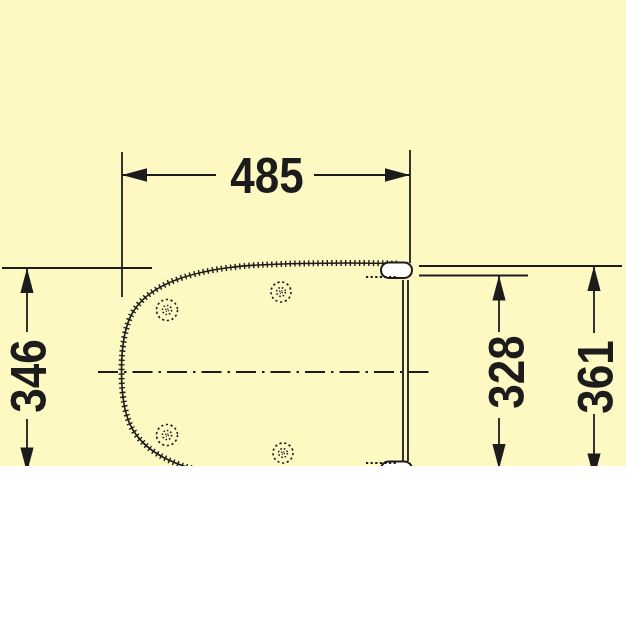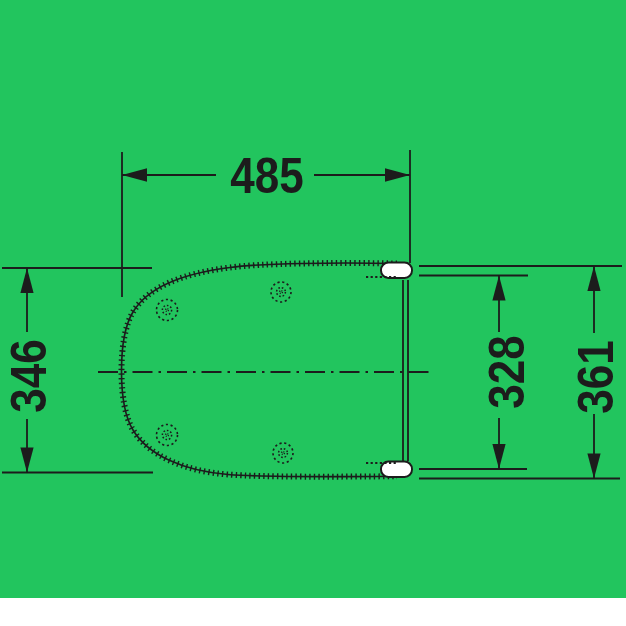--- a/index.html
+++ b/index.html
@@ -3,22 +3,22 @@
 <meta charset="utf-8">
 <style>
   html, body {
     margin: 0;
     padding: 0;
     background: #ffffff;
   }
   .canvas {
     position: relative;
     width: 626px;
-    height: 598px;
-    background: #22c55e;
+    height: 466px;
+    background: #fef9c3;
     overflow: hidden;
     font-family: "Liberation Sans", sans-serif;
   }
   svg text {
     font-family: "Liberation Sans", sans-serif;
     font-weight: bold;
     font-size: 50px;
     fill: #1c1c1c;
   }
 </style>

